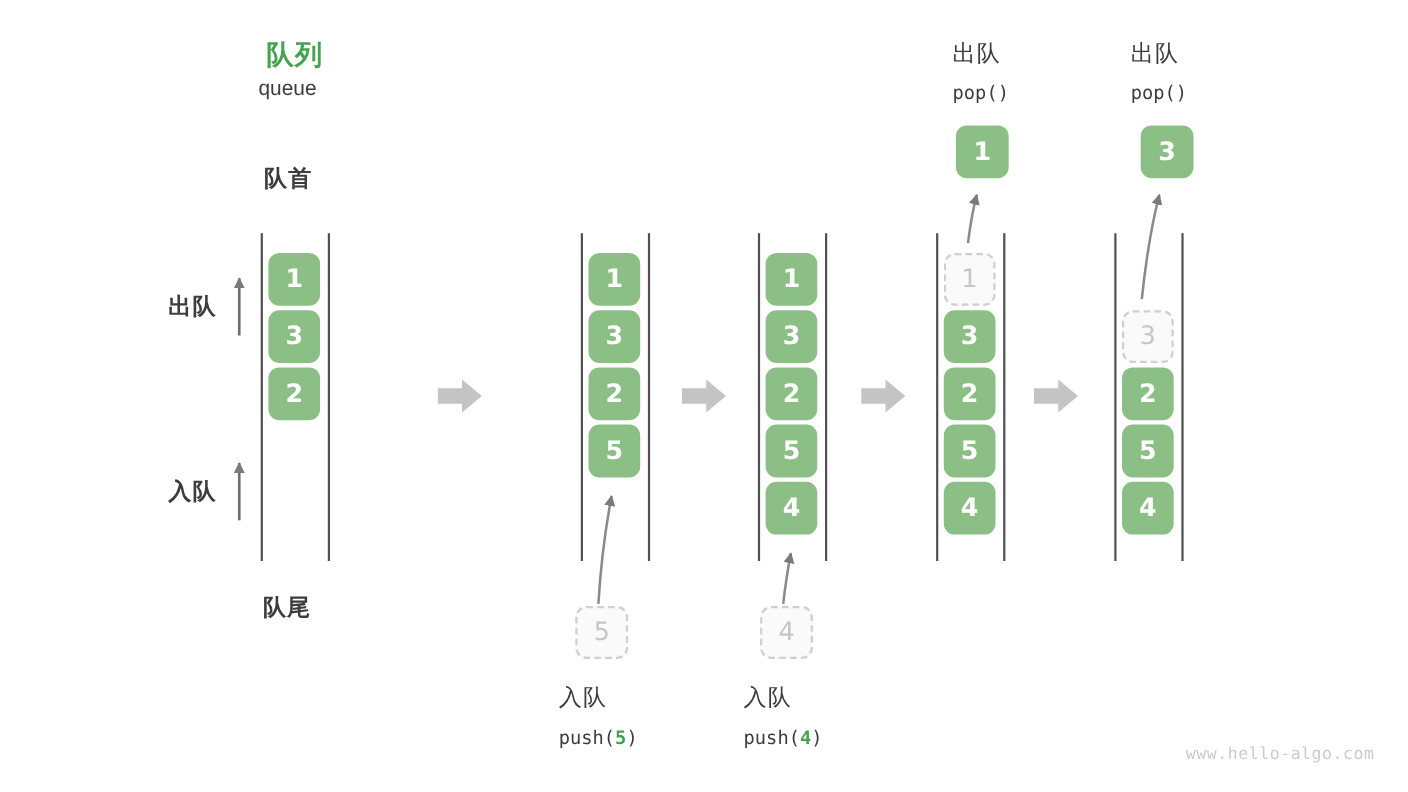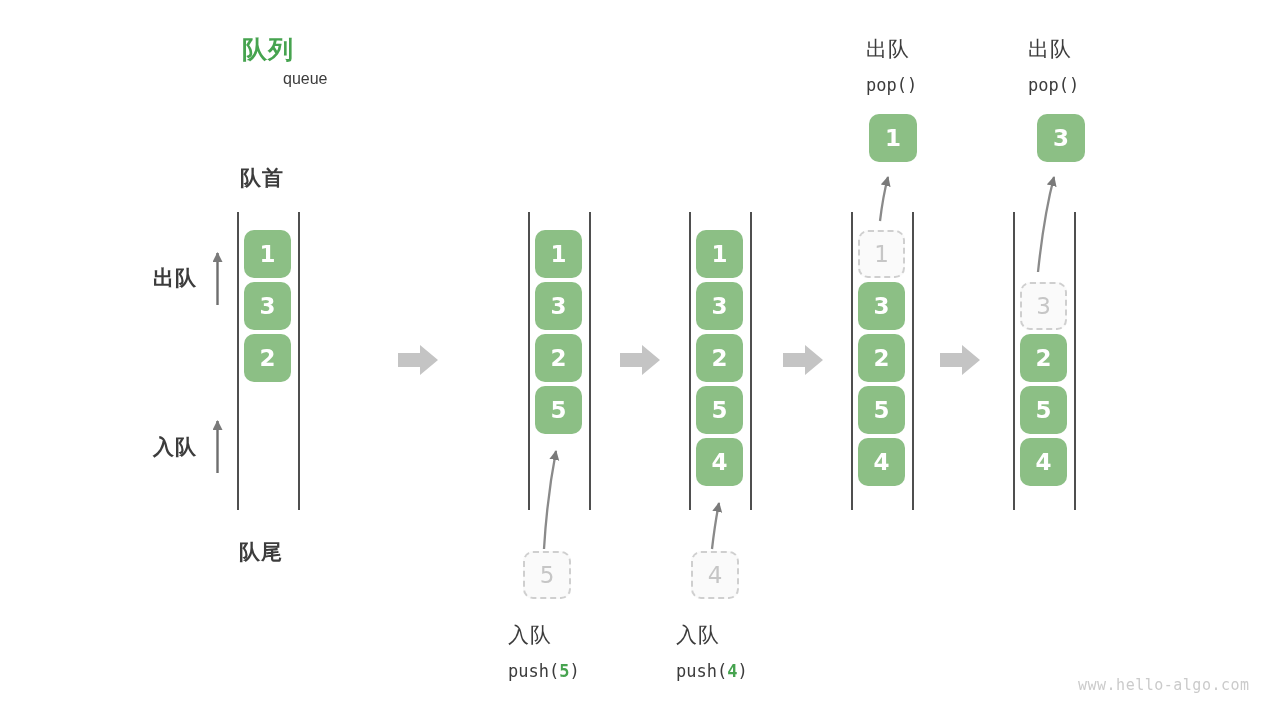--- a/index.html
+++ b/index.html
@@ -1,20 +1,20 @@
 <!DOCTYPE html>
 <html style="--title-green: #46A34F; --box-green: #8CBF85; --text-dark: #3C3C3C; --code-arg-green: #46A34F; --block-arrow: #C4C4C4; --column-line: #4F4F4F; --dashed-border: #CFCFCF; --dashed-text: #C6C6C6; --curve-arrow: #8A8A8A; --watermark-gray: #CBCBCB;"><head>
 <meta charset="utf-8">
 <style>
   html,body{margin:0;padding:0;background:#fff;}
   #stage{position:relative;width:1280px;height:720px;background:#ffffff;overflow:hidden;
          font-family:"Liberation Sans","DejaVu Sans",sans-serif;}
   .abs{position:absolute;}
   .title-zh{font-size:25px;font-weight:bold;color:var(--title-green);letter-spacing:1px;}
-  .title-en{font-size:16px;color:var(--text-dark);margin-left:48px;}
+  .title-en{font-size:19px;color:var(--text-dark);}
   .lbl{font-size:21px;font-weight:bold;color:var(--text-dark);letter-spacing:1px;}
   .op{line-height:37px;}
   .op .zh{font-size:21px;color:var(--text-dark);letter-spacing:1px;}
   .op .code{font-family:"DejaVu Sans Mono","Liberation Mono",monospace;font-size:17px;color:var(--text-dark);}
   .op .arg{color:var(--code-arg-green);font-weight:bold;}
   .vline{position:absolute;width:1.5px;background:var(--column-line);}
   .box{position:absolute;width:47px;height:48px;border-radius:10px;box-sizing:border-box;
        display:flex;align-items:center;justify-content:center;
        font-family:"DejaVu Sans","Liberation Sans",sans-serif;
        font-size:23px;font-weight:600;color:#ffffff;background:var(--box-green);}
@@ -25,21 +25,21 @@
   svg.overlay{position:absolute;left:0;top:0;}
 </style>
 </head>
 <body>
 
 <div id="stage">
 
   <div class="abs title-zh" style="left:242px;top:33px;">队列</div>
   <div class="abs title-en" style="left:235px;top:70px;">queue</div>
 
-  <div class="abs lbl" style="left:240px;top:164px;">队首</div>
+  <div class="abs lbl" style="left:240px;top:148px;">队首</div>
   <div class="abs lbl" style="left:239px;top:538px;">队尾</div>
 
   <div class="abs lbl" style="left:153px;top:264px;">出队</div>
   <div class="abs lbl" style="left:153px;top:433px;">入队</div>
 
   <svg class="overlay" width="1280" height="720">
     <defs>
       <marker id="ah" markerUnits="userSpaceOnUse" markerWidth="14" markerHeight="14" refX="9" refY="5" orient="auto">
         <path d="M0,0 L10,5 L0,10 Z" fill="#7A7A7A"></path>
       </marker>

